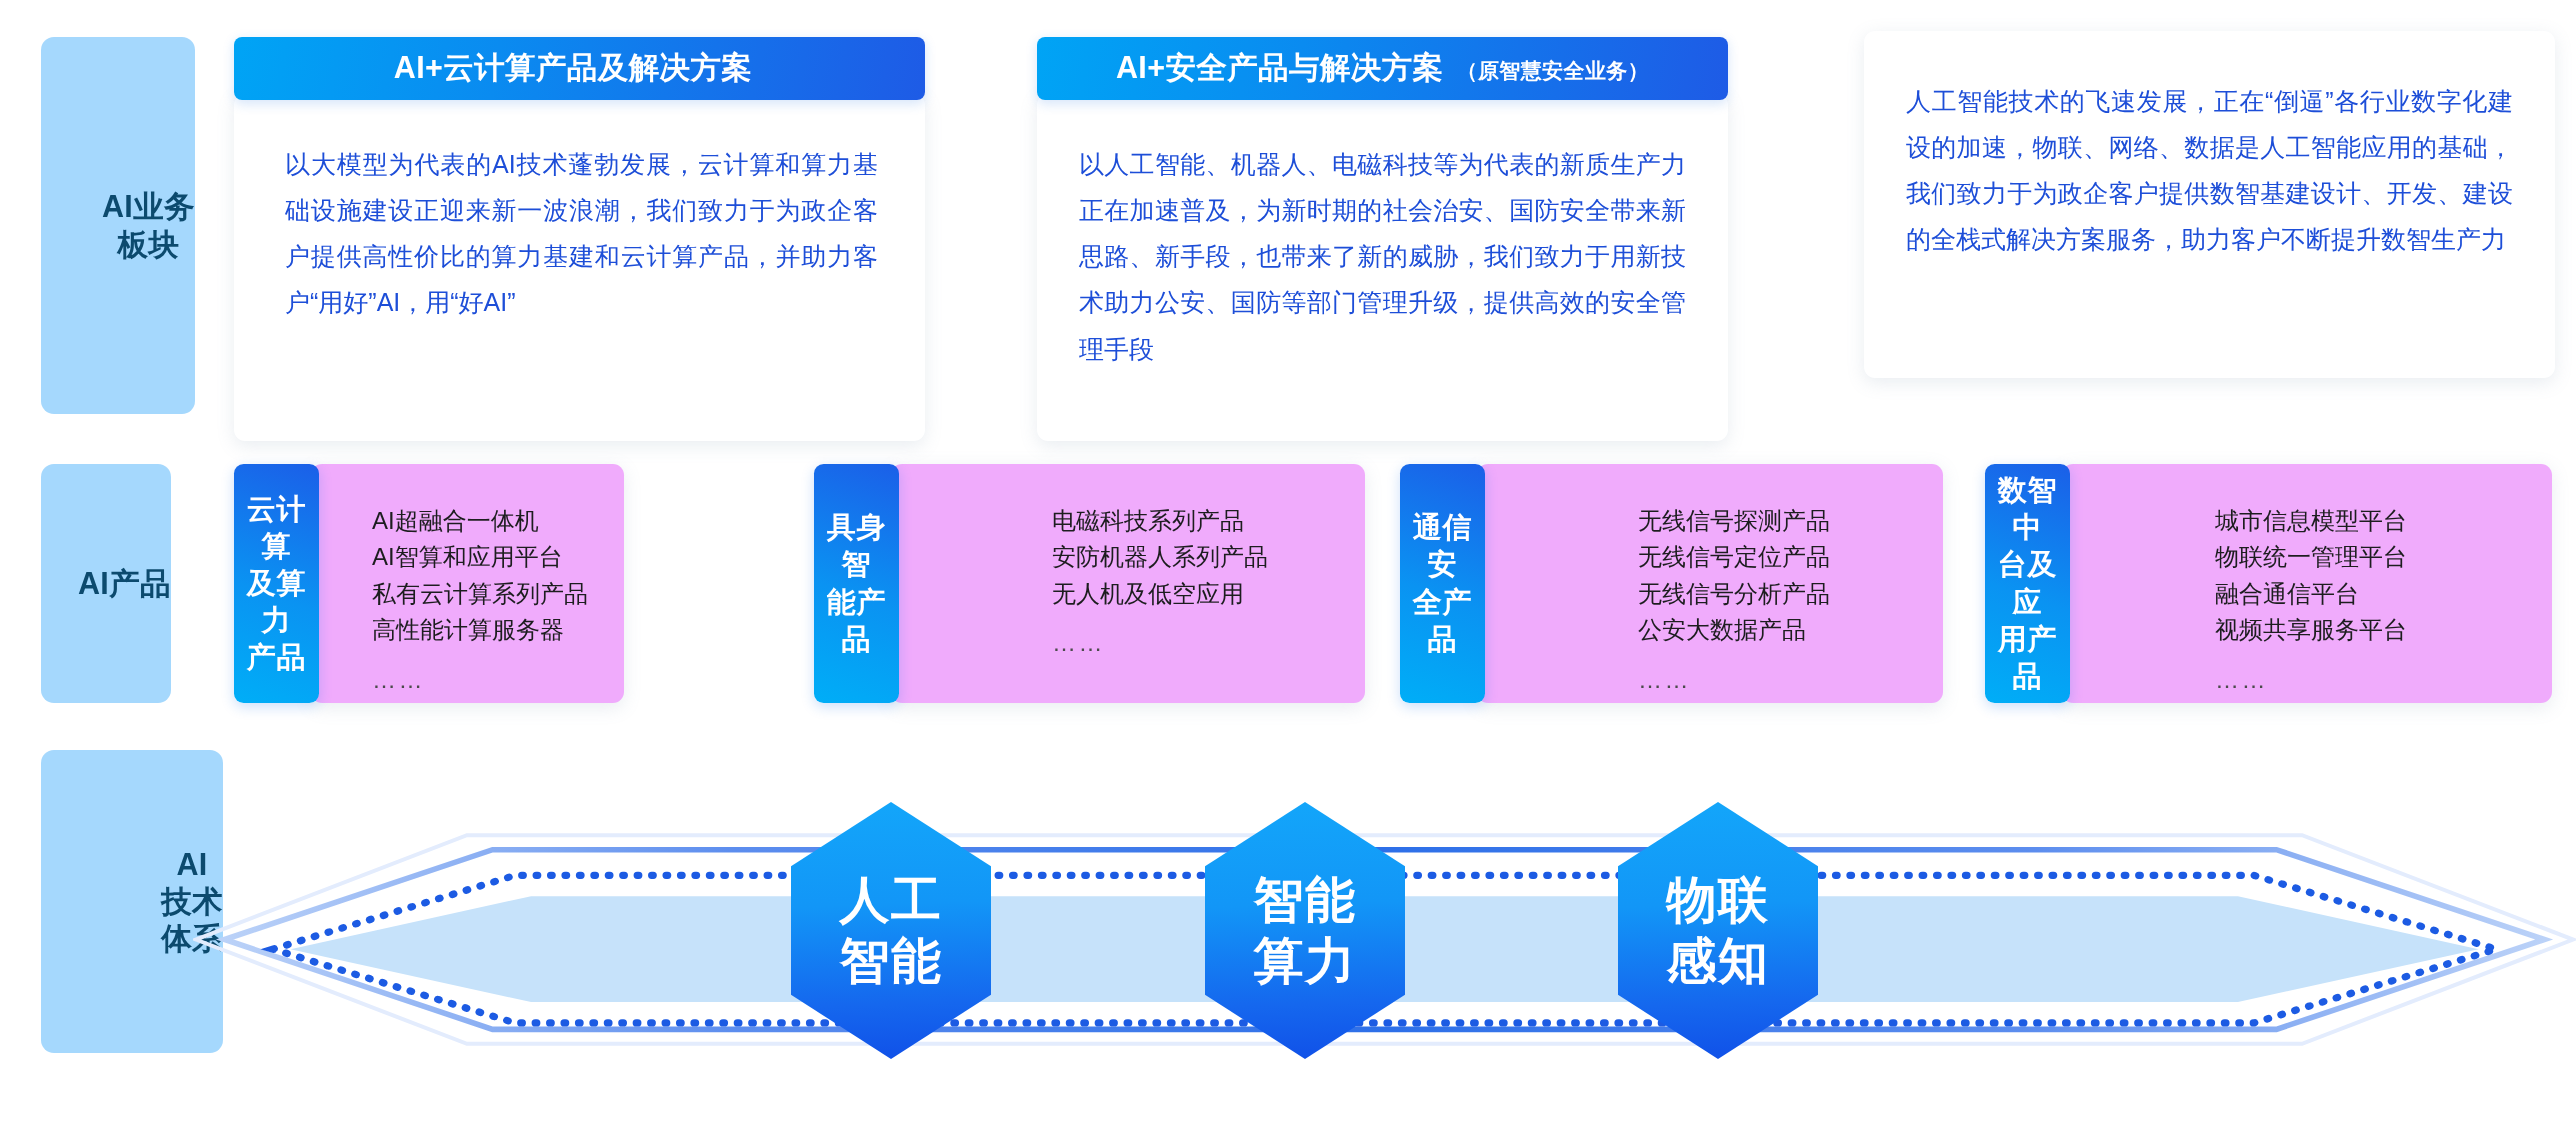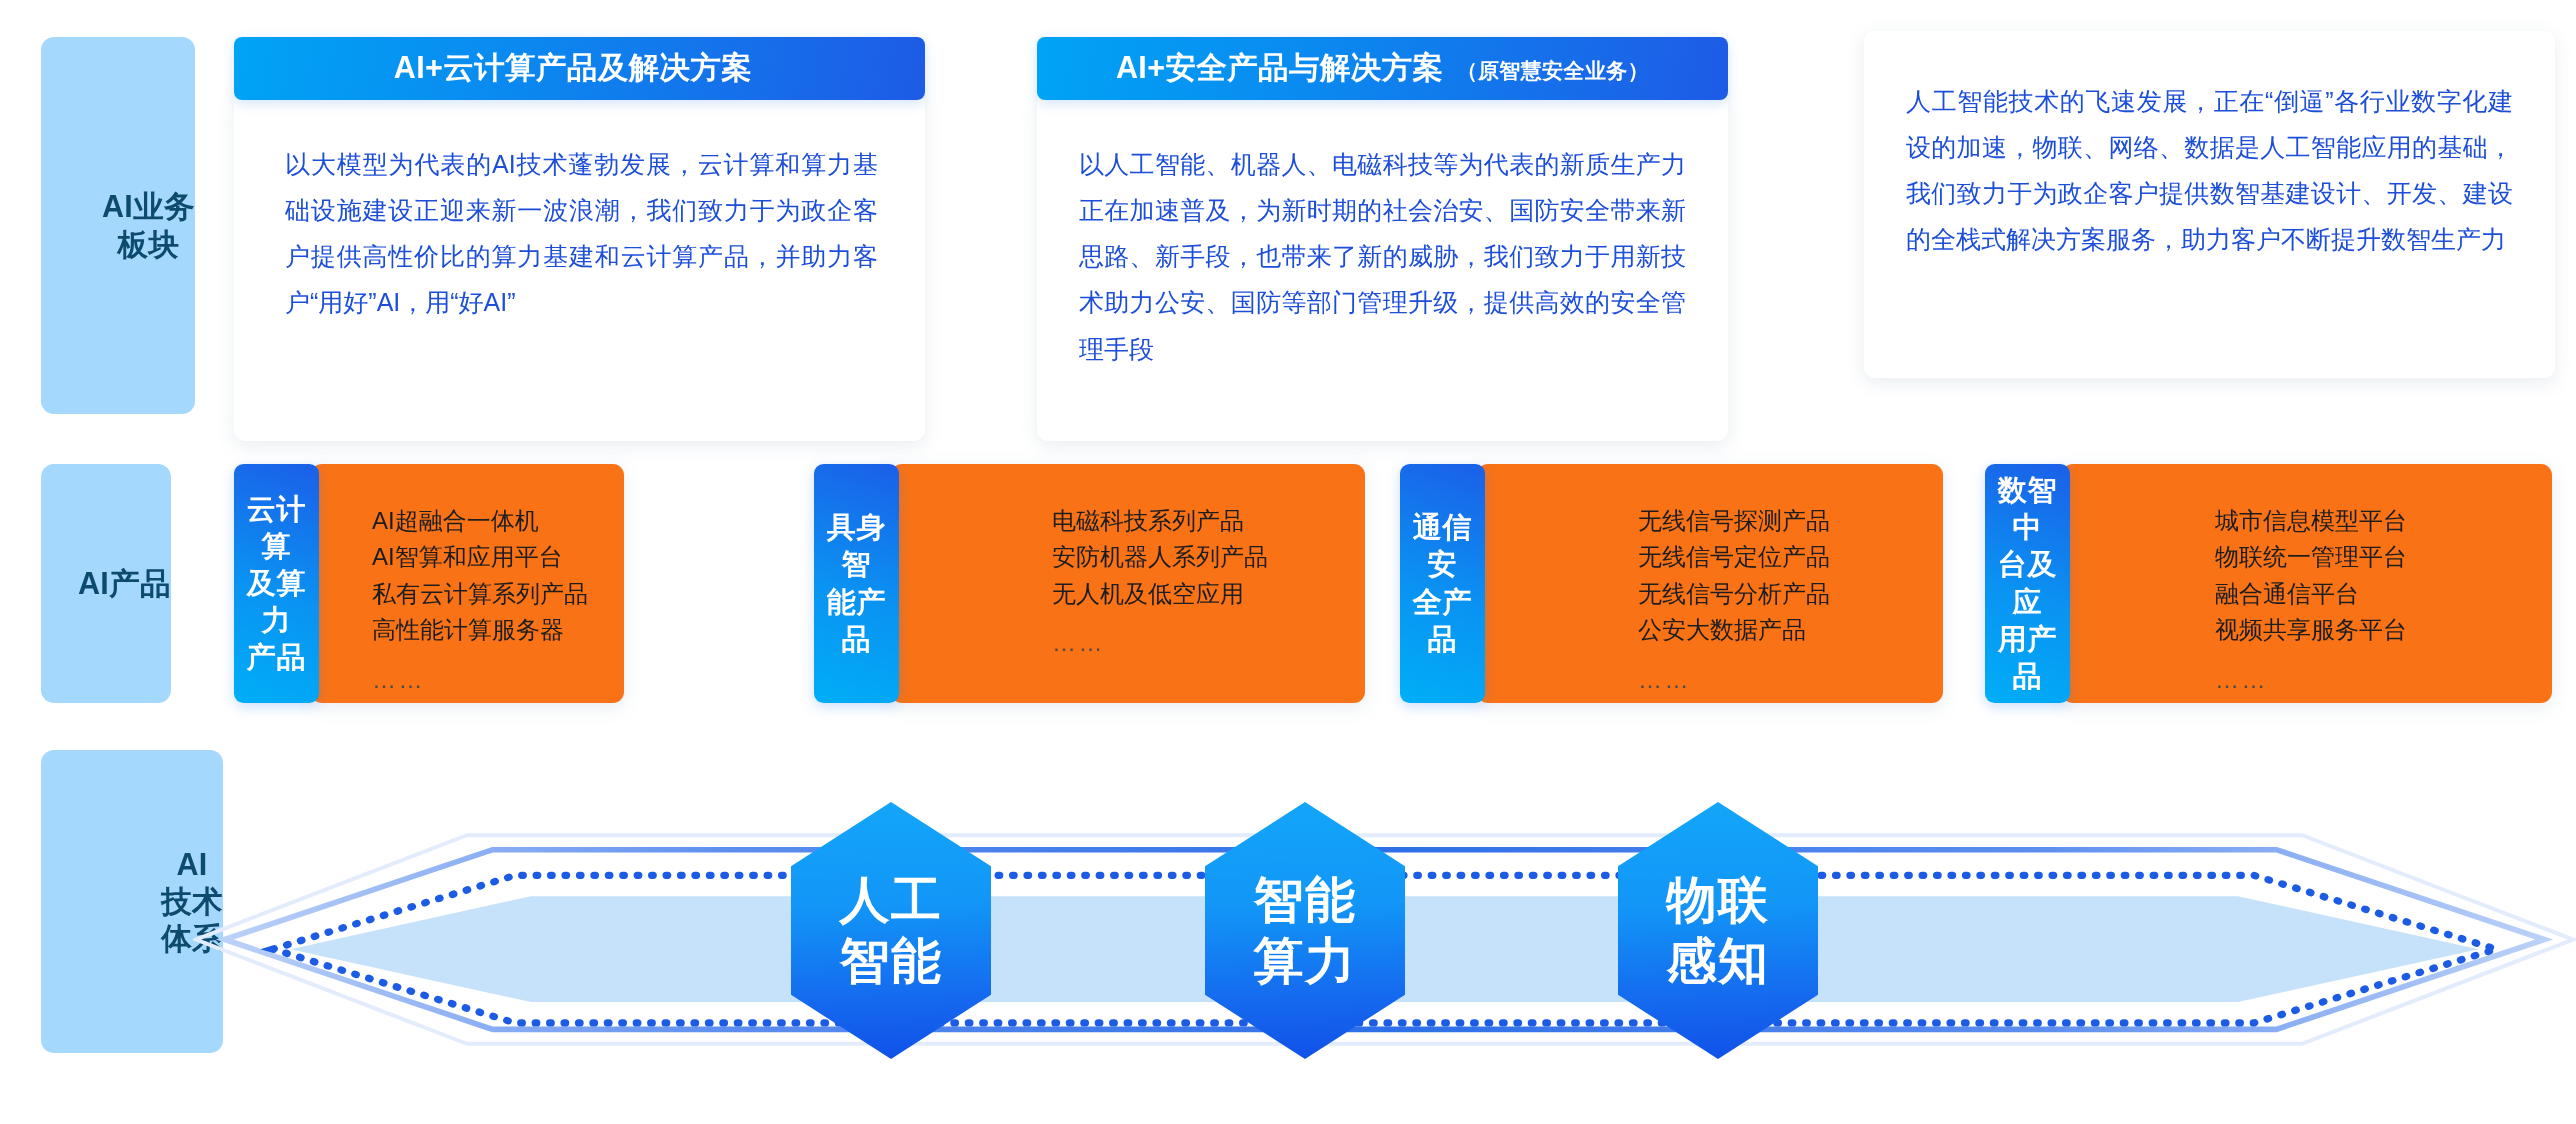--- a/index.html
+++ b/index.html
@@ -103,21 +103,21 @@
     text-align: center;
     letter-spacing: 0.8px;
     box-shadow: 0 4px 13px rgba(25,110,230,0.22);
     z-index: 2;
   }
   .prod-card {
     position: absolute;
     top: 0;
     left: 77px;
     height: 239px;
-    background: #f97316;
+    background: #f0abfc;
     border-radius: 11.2px;
     box-shadow: 0 4.8px 17.7px rgba(120,140,170,0.16);
     box-sizing: border-box;
     padding: 39px 0 0 0;
     z-index: 1;
   }
   .prod-card ul {
     list-style: none;
     margin: 0;
     padding: 0;

